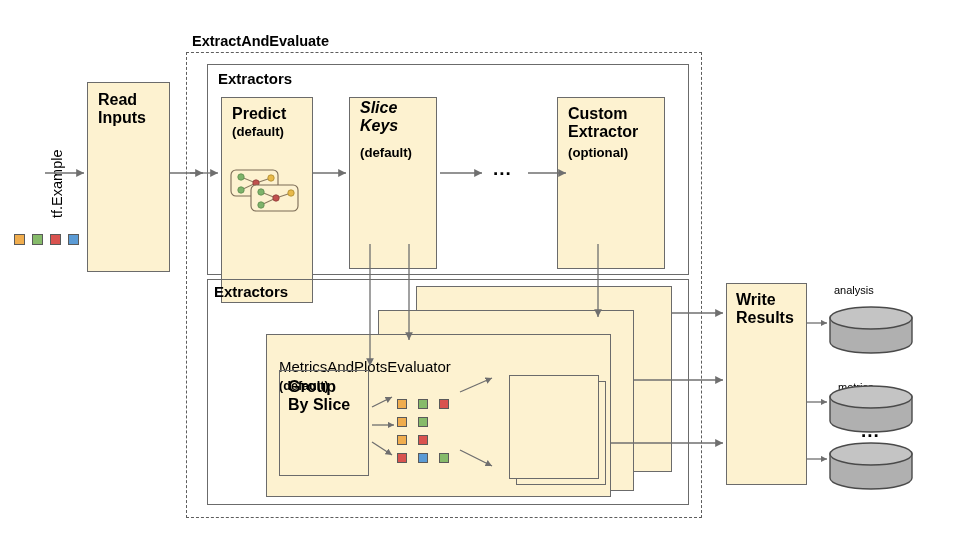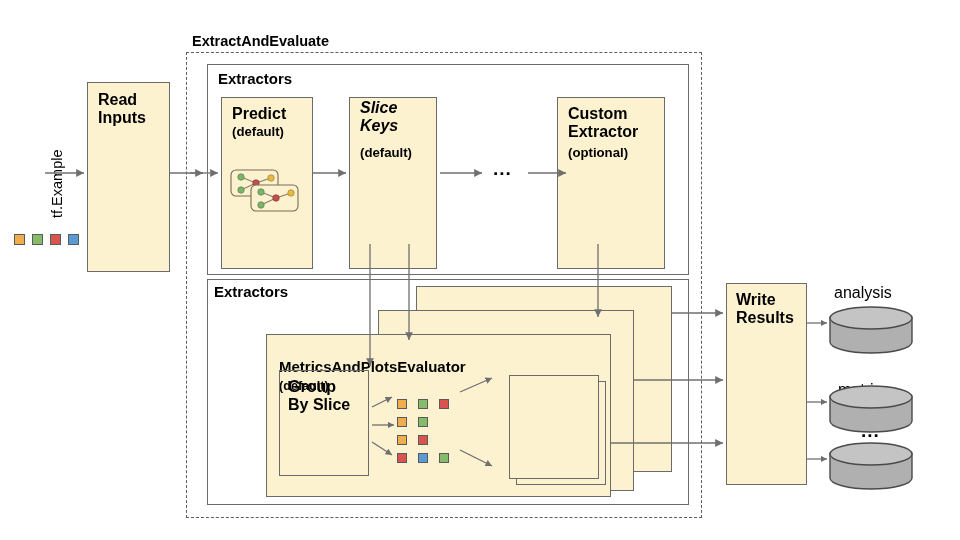--- a/index.html
+++ b/index.html
@@ -34,23 +34,23 @@
   .lbl{
     position:absolute;
     color:#000000;
     line-height:1.12;
     white-space:pre-line;
   }
   .hdr-out{ font-size:14.5px; font-weight:bold; }
   .hdr-grp{ font-size:15px;  font-weight:bold; }
   .box-title{ font-size:16px; font-weight:bold; }
   .box-sub{ font-size:13.2px; font-weight:bold; }
-  .ev-title{ font-size:15px; font-weight:bold;margin-top:6px; }
+  .ev-title{ font-size:15px; font-weight:normal;margin-top:6px; }
   .ev-sub{ font-size:12.6px; font-weight:bold; }
-  .cyl-lbl{ font-size:16px; font-weight:normal; }
+  .cyl-lbl{ font-size:11px; font-weight:normal; }
   .dots{ font-size:19px; font-weight:bold; letter-spacing:1px; }
   .vert{
     transform:rotate(-90deg);
     transform-origin:left top;
     font-size:14.5px;
     white-space:nowrap;
   }
 
   
   .chip{
@@ -83,21 +83,21 @@
     <div class="lbl box-title" style="left:10px;top:8px;">Read
 Inputs</div>
   </div>
 
   <div class="lbl hdr-out" style="left:192px;top:33px;">ExtractAndEvaluate</div>
   <div class="abs dashed" style="left:186px;top:52px;width:516px;height:466px;"></div>
 
   <div class="abs plain" style="left:207px;top:64px;width:482px;height:211px;"></div>
   <div class="lbl hdr-grp" style="left:218px;top:71px;">Extractors</div>
 
-  <div class="abs cream" style="left:221px;top:97px;width:92px;height:172px;">
+  <div class="abs cream" style="left:221px;top:97px;width:92px;height:206px;">
     <div class="lbl box-title" style="left:10px;top:7px;">Predict</div>
     <div class="lbl box-sub" style="left:10px;top:27px;">(default)</div>
     
     <span>
       <svg width="84" height="60" style="position:absolute;left:6px;top:68px;">
         <g stroke="#7a6a55" fill="#fdf2d0" stroke-width="1.1">
           <rect x="3" y="4" width="47" height="26" rx="5"></rect>
         </g>
         <g stroke="#8a7a60" stroke-width="1.1" fill="none">
           <line x1="13" y1="11" x2="28" y2="17"></line>

